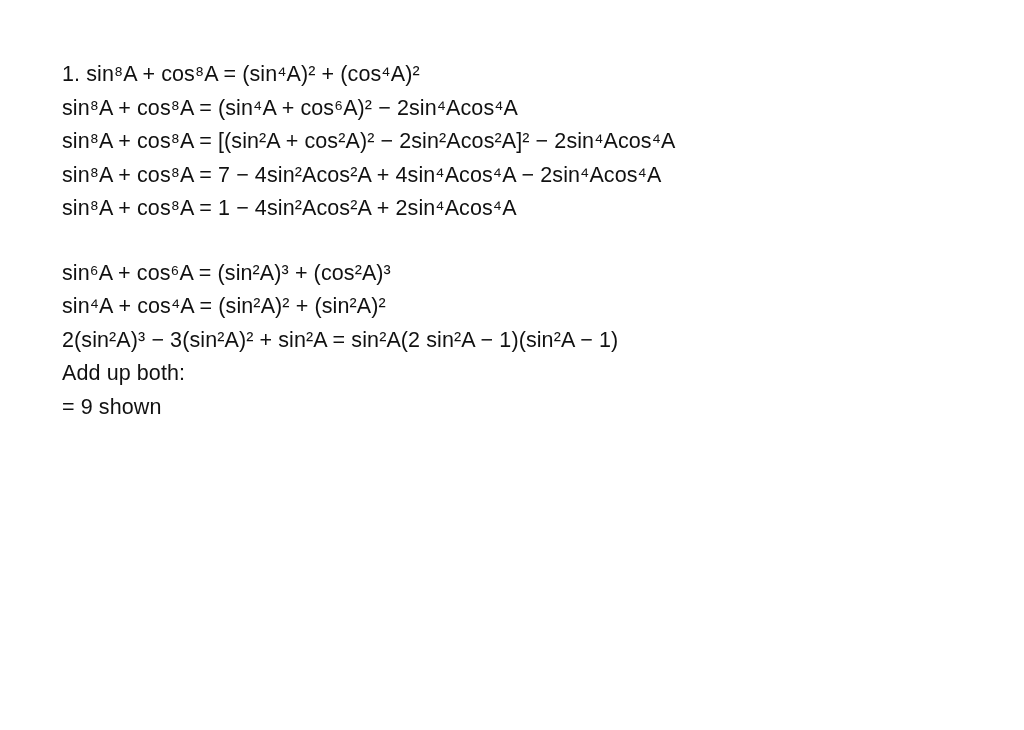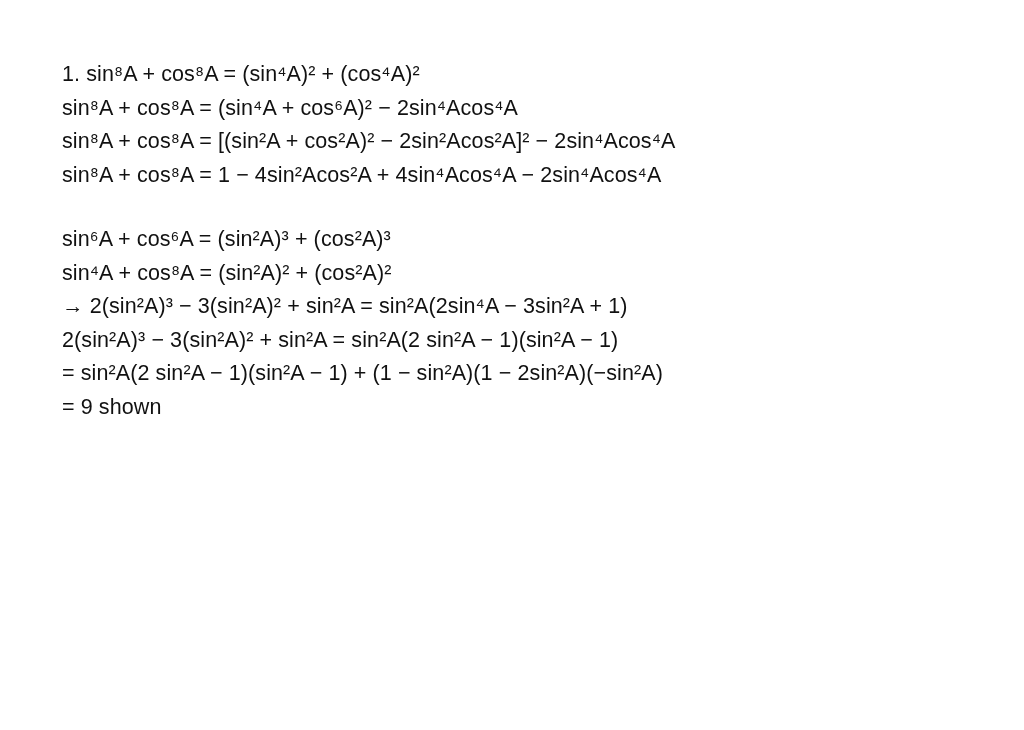--- a/index.html
+++ b/index.html
@@ -37,27 +37,27 @@
 </style>
 </head>
 <body>
 
 <div id="page">
 
   <div class="block">
     <div class="line">1. sin⁸A + cos⁸A = (sin⁴A)² + (cos⁴A)²</div>
     <div class="line">sin⁸A + cos⁸A = (sin⁴A + cos⁶A)² − 2sin⁴Acos⁴A</div>
     <div class="line">sin⁸A + cos⁸A = [(sin²A + cos²A)² − 2sin²Acos²A]² − 2sin⁴Acos⁴A</div>
-    <div class="line">sin⁸A + cos⁸A = 1 − 4sin²Acos²A + 4sin⁴Acos⁴A − 2sin⁴Acos⁴A</div>
+    <div class="line">sin⁸A + cos⁸A = 7 − 4sin²Acos²A + 4sin⁴Acos⁴A − 2sin⁴Acos⁴A</div>
+    <div class="line">sin⁸A + cos⁸A = 1 − 4sin²Acos²A + 2sin⁴Acos⁴A</div>
   </div>
 
   <div class="gap"></div>
 
   <div class="block">
     <div class="line">sin⁶A + cos⁶A = (sin²A)³ + (cos²A)³</div>
-    <div class="line">sin⁴A + cos⁸A = (sin²A)² + (cos²A)²</div>
-    <div class="line">→ 2(sin²A)³ − 3(sin²A)² + sin²A = sin²A(2sin⁴A − 3sin²A + 1)</div>
+    <div class="line">sin⁴A + cos⁴A = (sin²A)² + (sin²A)²</div>
     <div class="line">2(sin²A)³ − 3(sin²A)² + sin²A = sin²A(2 sin²A − 1)(sin²A − 1)</div>
-    <div class="line">= sin²A(2 sin²A − 1)(sin²A − 1) + (1 − sin²A)(1 − 2sin²A)(−sin²A)</div>
+    <div class="line">Add up both:</div>
     <div class="line">= 9 shown</div>
   </div>
 
 </div>
 
 </body></html>

